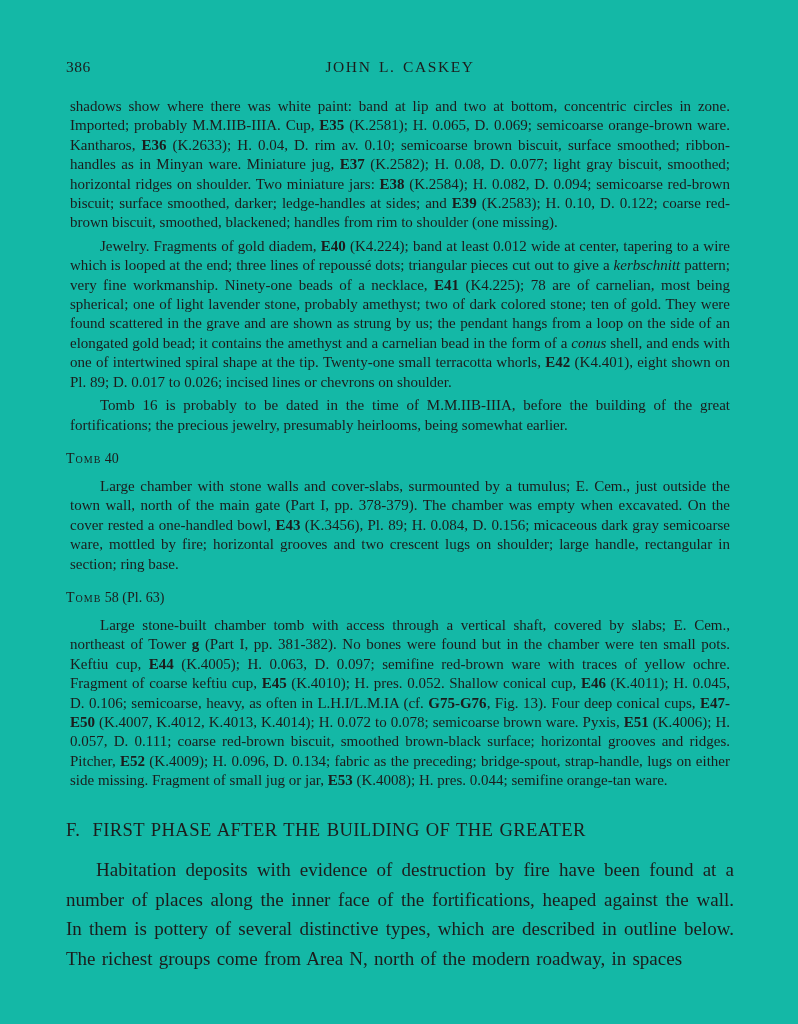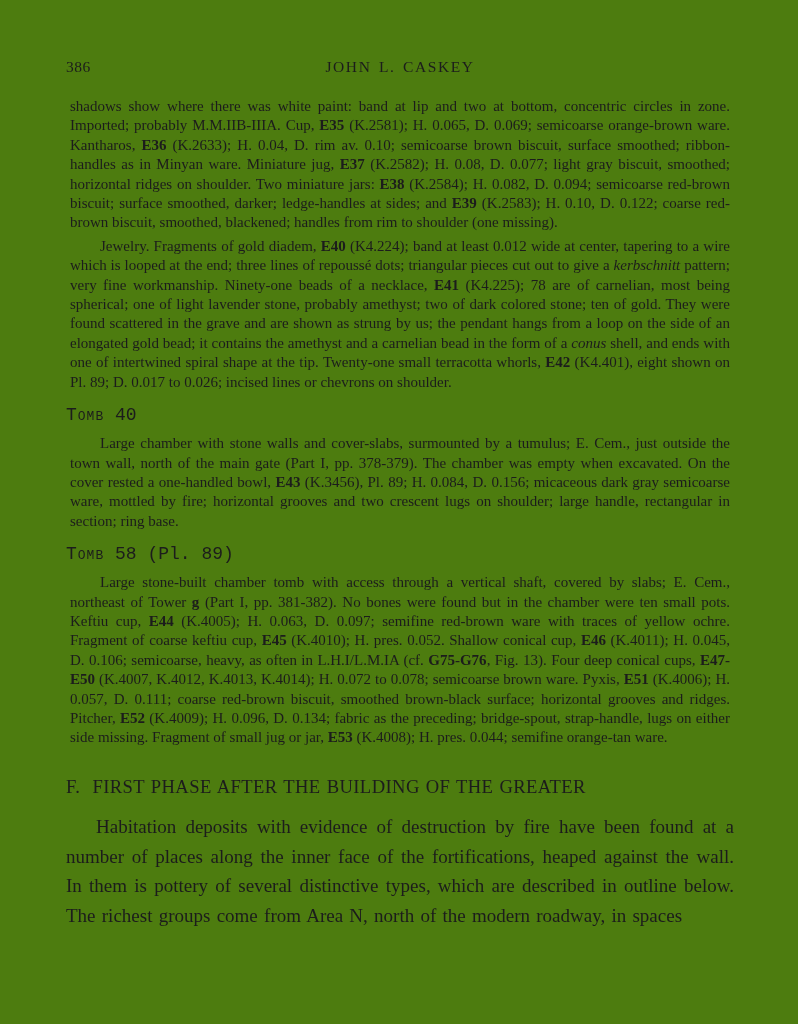--- a/index.html
+++ b/index.html
@@ -1,21 +1,21 @@
 <!DOCTYPE html>
 <html><head>
 <meta charset="utf-8">
 <style>
   html, body { margin: 0; padding: 0; background: #ffffff; }
   .page {
     position: relative;
     width: 798px;
     height: 1024px;
     box-sizing: border-box;
-    background: #4d7c0f;
+    background: #14b8a6;
     padding: 57px 64px 0 66px;
     font-family: "Liberation Serif", "DejaVu Serif", serif;
     color: #1c1c1c;
     overflow: hidden;
   }
   .running-header {
     position: relative;
     text-align: center;
     font-size: 15.5px;
     line-height: 19px;
@@ -27,25 +27,24 @@
   p.body {
     margin: 4px;
     font-size: 15px;
     line-height: 19.4px;
     text-align: justify;
     text-indent: 30px;
   }
   p.body.noindent { text-indent: 0; }
 
   .tomb-heading {
-    font-size: 18px;
+    font-size: 14px;
     font-weight: normal;
     margin: 14px 0 9px 0;
     line-height: 19px;
-    font-family: Liberation Mono, monospace;
   }
   .sc { font-variant: small-caps; letter-spacing: 1px; }
 
   .section-f-heading {
     text-align: left;
     font-size: 18.6px;
     font-weight: normal;
     line-height: 27.5px;
     letter-spacing: 0.4px;
     word-spacing: 1px;
@@ -66,23 +65,24 @@
 
 <div class="page">
 
   <div class="running-header">
     <span class="page-number">386</span>
     <span class="running-title">JOHN L. CASKEY</span>
   </div>
 
   <p class="body noindent">shadows show where there was white paint: band at lip and two at bottom, concentric circles in zone.  Imported; probably M.M.IIB-IIIA.  Cup, <b>E35</b> (K.2581); H. 0.065, D. 0.069; semicoarse orange-brown ware.  Kantharos, <b>E36</b> (K.2633); H. 0.04, D. rim av. 0.10; semicoarse brown biscuit, surface smoothed; ribbon-handles as in Minyan ware.  Miniature jug, <b>E37</b> (K.2582); H. 0.08, D. 0.077; light gray biscuit, smoothed; horizontal ridges on shoulder.  Two miniature jars: <b>E38</b> (K.2584); H. 0.082, D. 0.094; semicoarse red-brown biscuit; surface smoothed, darker; ledge-handles at sides; and <b>E39</b> (K.2583); H. 0.10, D. 0.122; coarse red-brown biscuit, smoothed, blackened; handles from rim to shoulder (one missing).</p>
   <p class="body">Jewelry.  Fragments of gold diadem, <b>E40</b> (K4.224); band at least 0.012 wide at center, tapering to a wire which is looped at the end; three lines of repoussé dots; triangular pieces cut out to give a <i>kerbschnitt</i> pattern; very fine workmanship.  Ninety-one beads of a necklace, <b>E41</b> (K4.225); 78 are of carnelian, most being spherical; one of light lavender stone, probably amethyst; two of dark colored stone; ten of gold.  They were found scattered in the grave and are shown as strung by us; the pendant hangs from a loop on the side of an elongated gold bead; it contains the amethyst and a carnelian bead in the form of a <i>conus</i> shell, and ends with one of intertwined spiral shape at the tip.  Twenty-one small terracotta whorls, <b>E42</b> (K4.401), eight shown on Pl. 89; D. 0.017 to 0.026; incised lines or chevrons on shoulder.</p>
+  <p class="body">Tomb 16 is probably to be dated in the time of M.M.IIB-IIIA, before the building of the great fortifications; the precious jewelry, presumably heirlooms, being somewhat earlier.</p>
 
   <h3 class="tomb-heading"><span class="sc">Tomb</span><span> 40</span></h3>
   <p class="body">Large chamber with stone walls and cover-slabs, surmounted by a tumulus; E. Cem., just outside the town wall, north of the main gate (Part I, pp. 378-379).  The chamber was empty when excavated.  On the cover rested a one-handled bowl, <b>E43</b> (K.3456), Pl. 89; H. 0.084, D. 0.156; micaceous dark gray semicoarse ware, mottled by fire; horizontal grooves and two crescent lugs on shoulder; large handle, rectangular in section; ring base.</p>
 
-  <h3 class="tomb-heading"><span class="sc">Tomb</span><span> 58 (Pl. 89)</span></h3>
+  <h3 class="tomb-heading"><span class="sc">Tomb</span><span> 58 (Pl. 63)</span></h3>
   <p class="body">Large stone-built chamber tomb with access through a vertical shaft, covered by slabs; E. Cem., northeast of Tower <b>g</b> (Part I, pp. 381-382).  No bones were found but in the chamber were ten small pots.  Keftiu cup, <b>E44</b> (K.4005); H. 0.063, D. 0.097; semifine red-brown ware with traces of yellow ochre.  Fragment of coarse keftiu cup, <b>E45</b> (K.4010); H. pres. 0.052.  Shallow conical cup, <b>E46</b> (K.4011); H. 0.045, D. 0.106; semicoarse, heavy, as often in L.H.I/L.M.IA (cf. <b>G75-G76</b>, Fig. 13).  Four deep conical cups, <b>E47-E50</b> (K.4007, K.4012, K.4013, K.4014); H. 0.072 to 0.078; semicoarse brown ware.  Pyxis, <b>E51</b> (K.4006); H. 0.057, D. 0.111; coarse red-brown biscuit, smoothed brown-black surface; horizontal grooves and ridges.  Pitcher, <b>E52</b> (K.4009); H. 0.096, D. 0.134; fabric as the preceding; bridge-spout, strap-handle, lugs on either side missing.  Fragment of small jug or jar, <b>E53</b> (K.4008); H. pres. 0.044; semifine orange-tan ware.</p>
 
   <h2 class="section-f-heading"><span>F.  FIRST PHASE AFTER THE BUILDING OF THE GREATER</span><br></h2>
   <p class="section-f-para">Habitation deposits with evidence of destruction by fire have been found at a number of places along the inner face of the fortifications, heaped against the wall. In them is pottery of several distinctive types, which are described in outline below. The richest groups come from Area N, north of the modern roadway, in spaces</p>
 
 </div>
 
 </body></html>

